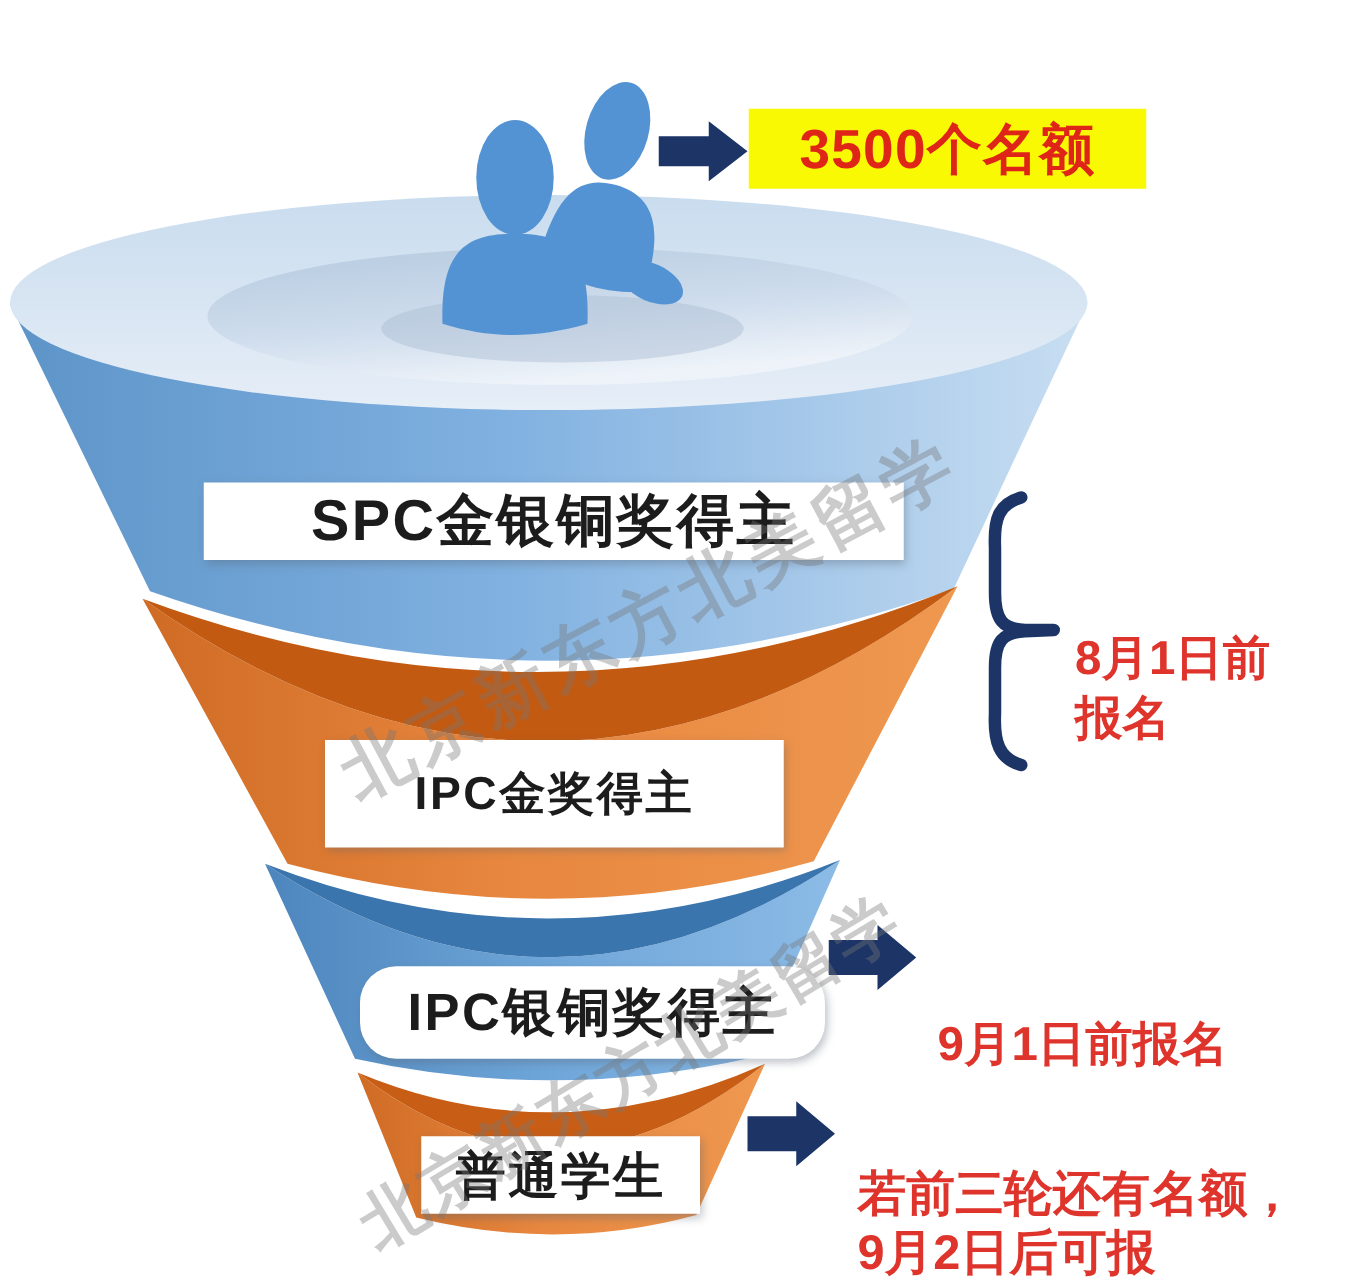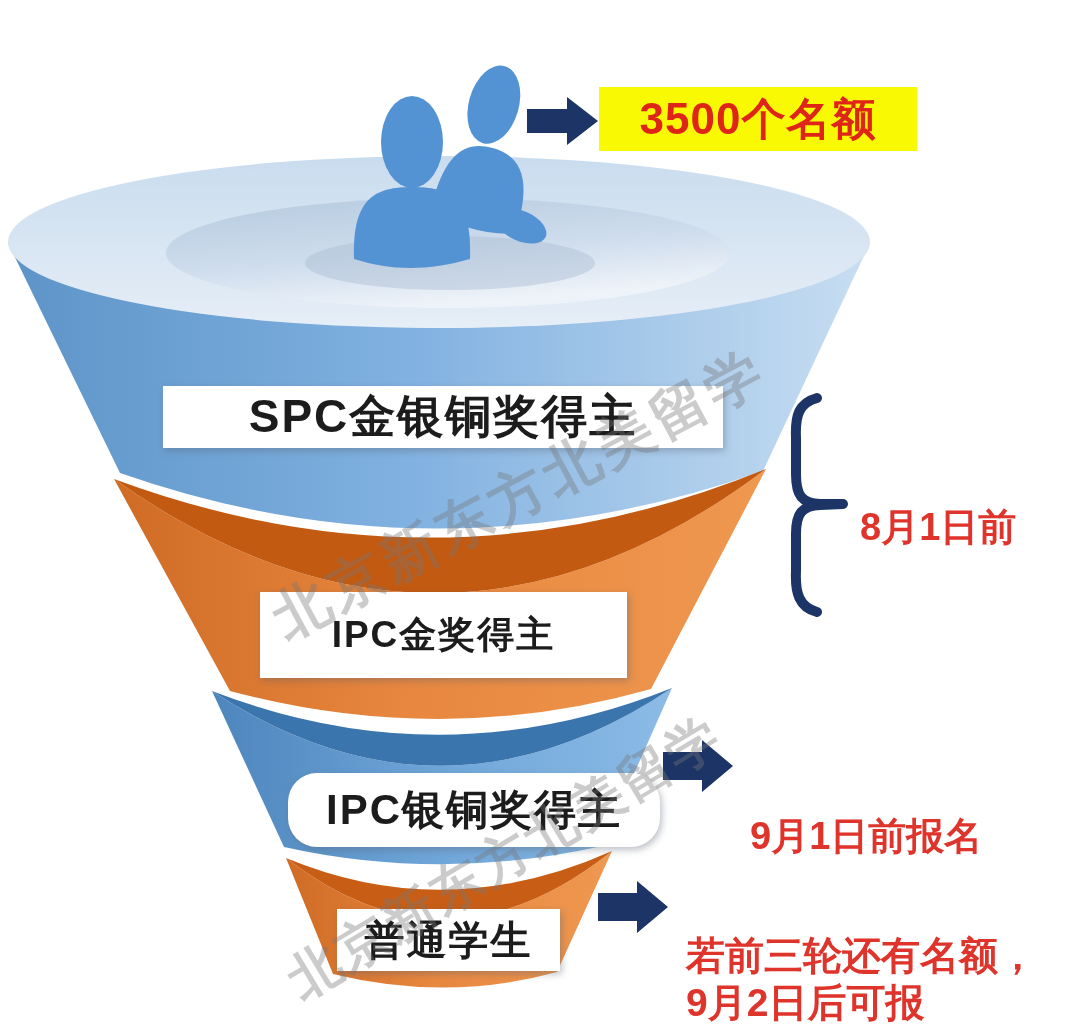--- a/index.html
+++ b/index.html
@@ -104,20 +104,21 @@
 
   <div class="overlay quota-box">3500个名额</div>
 
   <div class="overlay tier-label l1">SPC金银铜奖得主</div>
   <div class="overlay tier-label l2">IPC金奖得主</div>
   <div class="overlay tier-label l3">IPC银铜奖得主</div>
   <div class="overlay tier-label l4">普通学生</div>
 
   <div class="overlay red-note note1">
     <div>8月1日前</div>
+    <div>报名</div>
   </div>
   <div class="overlay red-note note2">9月1日前报名</div>
   <div class="overlay red-note note3">
     <div>若前三轮还有名额，</div>
     <div>9月2日后可报</div>
   </div>
 
   <div class="overlay watermark wm-a">北京新东方北美留学</div>
   <div class="overlay watermark wm-b">北京新东方北美留学</div>
 

